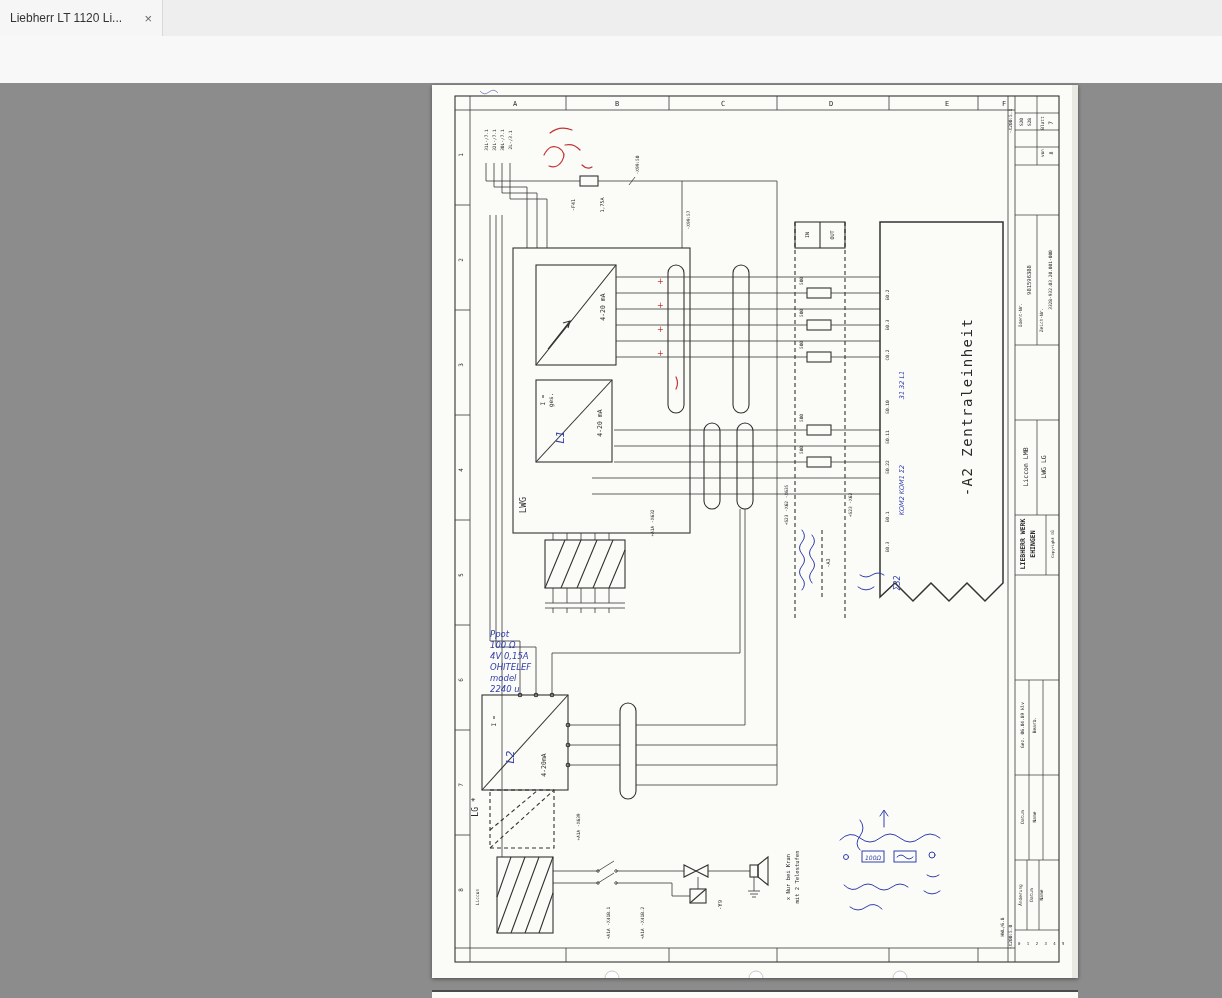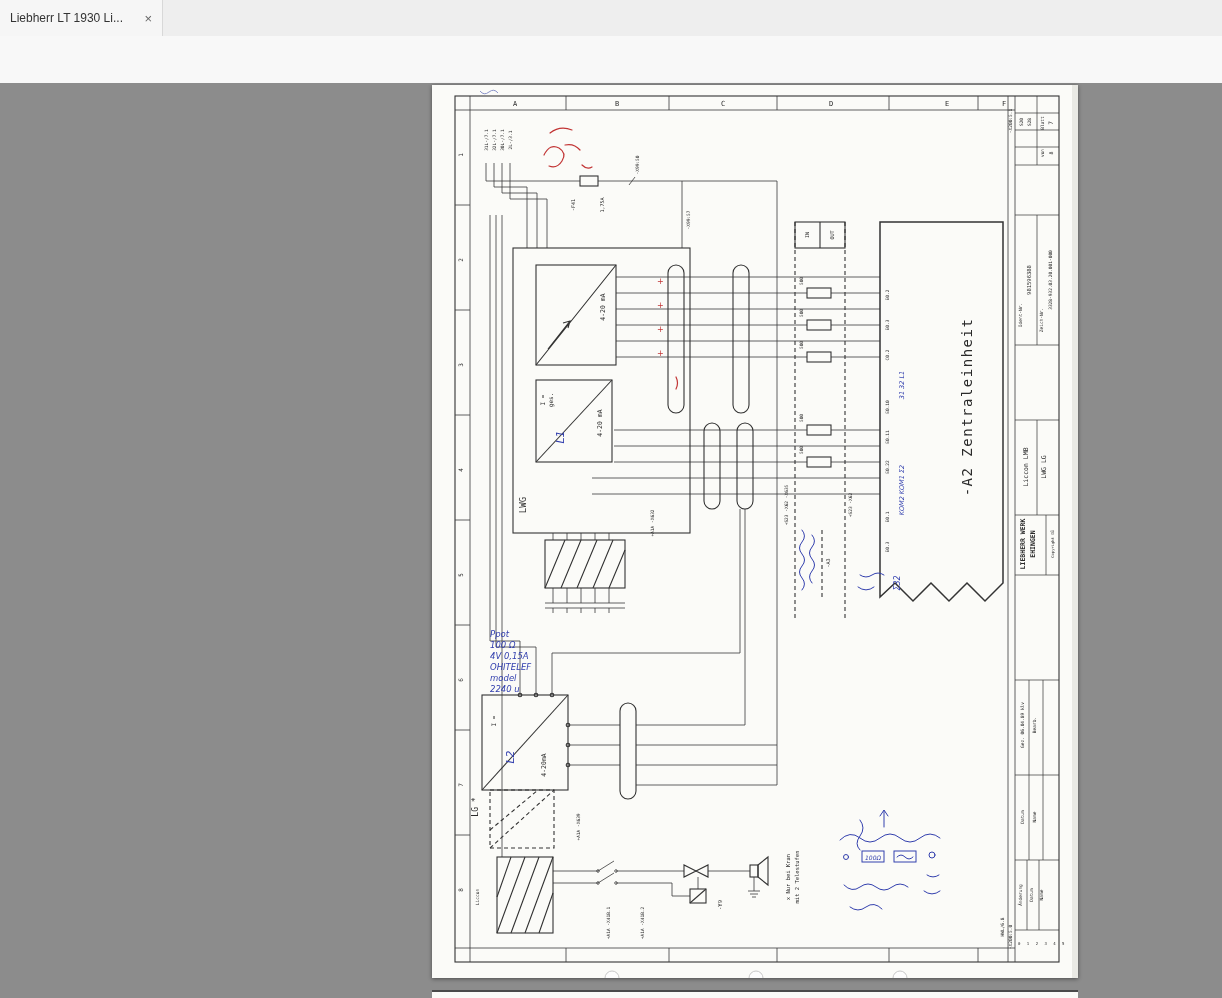--- a/index.html
+++ b/index.html
@@ -42,21 +42,21 @@
   .blue{stroke:#3340ae;stroke-width:1;fill:none;stroke-linecap:round;}
   .red{stroke:#c23535;stroke-width:1.2;fill:none;stroke-linecap:round;}
   .pencil{stroke:#8a93c9;stroke-width:1;fill:none;}
   .icon{stroke:#555;stroke-width:1.5;fill:none;stroke-linecap:round;stroke-linejoin:round;}
 </style>
 </head>
 <body>
 
 <div class="tabbar">
   <div class="tab">
-    <span class="tab-title">Liebherr LT 1930 Li...</span>
+    <span class="tab-title">Liebherr LT 1120 Li...</span>
     <span class="tab-close">×</span>
   </div>
 </div>
 
 <div class="toolbar">
   <div class="tbtn" style="left:12px">
     <svg width="24" height="24" viewBox="-12 -12 24 24">
         <g class="icon">
       <circle cx="-1.5" cy="-1.5" r="5.5"></circle>
           <path d="M2.5,2.5 L8,8 M-4.5,-1.5 h6"></path>

